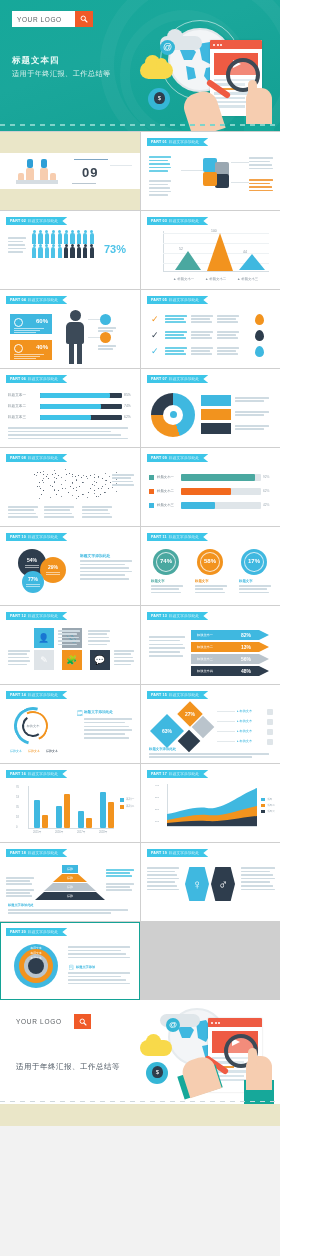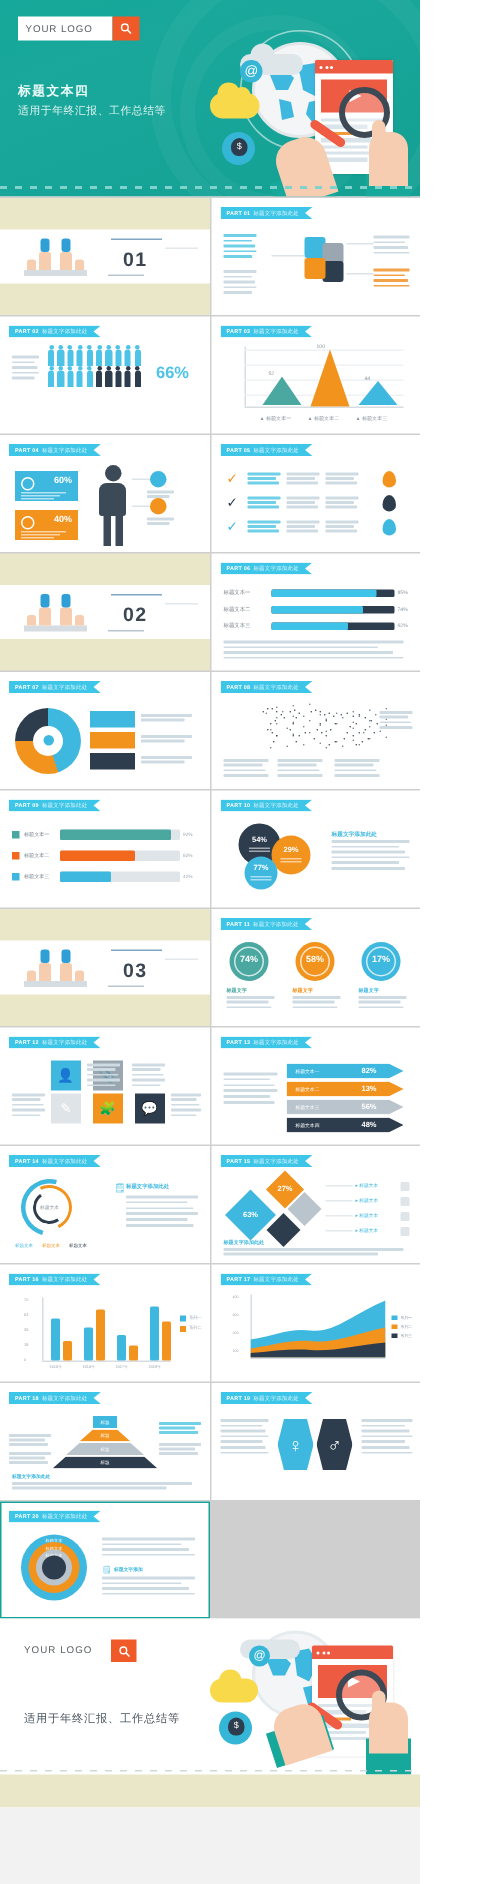--- a/index.html
+++ b/index.html
@@ -270,21 +270,21 @@
         <div class="band"></div>
         <div class="divider-people">
           <div class="dp-base"></div>
           <div class="dp-body" style="left: 10px;"></div>
           <div class="dp-head" style="left: 11.2px; bottom: 16px;"></div>
           <div class="dp-body" style="left: 24px;"></div>
           <div class="dp-head" style="left: 25.2px; bottom: 16px;"></div>
           <div style="position: absolute; left: 2px; bottom: 4px; width: 6px; height: 7px; background: rgb(247, 205, 175); border-radius: 2px 2px 0px 0px;"></div>
           <div style="position: absolute; left: 34px; bottom: 4px; width: 6px; height: 7px; background: rgb(247, 205, 175); border-radius: 2px 2px 0px 0px;"></div>
         </div>
-        <div class="num">01</div>
+        <div class="num">09</div>
         <div class="dline" style="left: 74px; top: 27px; width: 34px; background: rgb(127, 166, 196);"></div>
         <div class="dline" style="left: 72px; top: 51px; width: 24px;"></div>
         <div class="dline" style="left: 110px; top: 33px; width: 22px; background: rgb(226, 232, 236);"></div>
       </div>
       <div class="slide">
         <div class="badge">
           <span class="b1">PART 01</span>
           <span class="b2">标题文字添加此处</span>
         </div>
         <div class="tblk" style="left: 8px; top: 24px; width: 22px;">
@@ -368,21 +368,21 @@
           <div style="position: absolute; left: 32.6px; top: 11.4px; width: 3px; height: 3px; border-radius: 50%; background: rgb(46, 61, 77);"></div>
           <div style="position: absolute; left: 38.4px; top: 14px; width: 4.2px; height: 11px; background: rgb(46, 61, 77); border-radius: 2px 2px 0px 0px;"></div>
           <div style="position: absolute; left: 39px; top: 11.4px; width: 3px; height: 3px; border-radius: 50%; background: rgb(46, 61, 77);"></div>
           <div style="position: absolute; left: 44.8px; top: 14px; width: 4.2px; height: 11px; background: rgb(46, 61, 77); border-radius: 2px 2px 0px 0px;"></div>
           <div style="position: absolute; left: 45.4px; top: 11.4px; width: 3px; height: 3px; border-radius: 50%; background: rgb(46, 61, 77);"></div>
           <div style="position: absolute; left: 51.2px; top: 14px; width: 4.2px; height: 11px; background: rgb(46, 61, 77); border-radius: 2px 2px 0px 0px;"></div>
           <div style="position: absolute; left: 51.8px; top: 11.4px; width: 3px; height: 3px; border-radius: 50%; background: rgb(46, 61, 77);"></div>
           <div style="position: absolute; left: 57.6px; top: 14px; width: 4.2px; height: 11px; background: rgb(46, 61, 77); border-radius: 2px 2px 0px 0px;"></div>
           <div style="position: absolute; left: 58.2px; top: 11.4px; width: 3px; height: 3px; border-radius: 50%; background: rgb(46, 61, 77);"></div>
         </div>
-        <div style="position: absolute; left: 104px; top: 32px; font-size: 11px; font-weight: bold; color: rgb(78, 195, 232);">66%</div>
+        <div style="position: absolute; left: 104px; top: 32px; font-size: 11px; font-weight: bold; color: rgb(78, 195, 232);">73%</div>
       </div>
       <div class="slide">
         <div class="badge">
           <span class="b1">PART 03</span>
           <span class="b2">标题文字添加此处</span>
         </div>
         <div class="axis" style="left: 22px; top: 20px; width: 1px; height: 40px;"></div>
         <div class="axis" style="left: 22px; top: 60px; width: 106px; height: 1px;"></div>
         <div class="axis" style="left: 22px; top: 22px; width: 106px; height: 0.5px; background: rgb(238, 242, 244);"></div>
         <div class="axis" style="left: 22px; top: 32px; width: 106px; height: 0.5px; background: rgb(238, 242, 244);"></div>
@@ -485,36 +485,20 @@
           <div class="tl " style="width: 100%; margin-bottom: 1.5px;"></div>
           <div class="tl " style="width: 86%; margin-bottom: 1.5px;"></div>
           <div class="tl " style="width: 94%; margin-bottom: 1.5px;"></div>
         </div>
         <div class="tblk" style="left: 76px; top: 57px; width: 22px;">
           <div class="tl " style="width: 100%; margin-bottom: 1.5px;"></div>
           <div class="tl " style="width: 86%; margin-bottom: 1.5px;"></div>
           <div class="tl " style="width: 94%; margin-bottom: 1.5px;"></div>
         </div>
         <div class="pin" style="left: 114px; top: 56px; width: 9px; height: 11px; background: rgb(63, 184, 224);"></div>
-      </div>
-      <div class="slide divider">
-        <div class="band"></div>
-        <div class="divider-people">
-          <div class="dp-base"></div>
-          <div class="dp-body" style="left: 10px;"></div>
-          <div class="dp-head" style="left: 11.2px; bottom: 16px;"></div>
-          <div class="dp-body" style="left: 24px;"></div>
-          <div class="dp-head" style="left: 25.2px; bottom: 16px;"></div>
-          <div style="position: absolute; left: 2px; bottom: 4px; width: 6px; height: 7px; background: rgb(247, 205, 175); border-radius: 2px 2px 0px 0px;"></div>
-          <div style="position: absolute; left: 34px; bottom: 4px; width: 6px; height: 7px; background: rgb(247, 205, 175); border-radius: 2px 2px 0px 0px;"></div>
-        </div>
-        <div class="num">02</div>
-        <div class="dline" style="left: 74px; top: 27px; width: 34px; background: rgb(127, 166, 196);"></div>
-        <div class="dline" style="left: 72px; top: 51px; width: 24px;"></div>
-        <div class="dline" style="left: 110px; top: 33px; width: 22px; background: rgb(226, 232, 236);"></div>
       </div>
       <div class="slide">
         <div class="badge">
           <span class="b1">PART 06</span>
           <span class="b2">标题文字添加此处</span>
         </div>
         <div style="position: absolute; left: 8px; top: 24px; font-size: 3.6px; color: rgb(122, 135, 144);">标题文本一</div>
         <div class="bar" style="left: 40px; top: 23.5px; width: 82px; height: 5px; background: rgb(46, 61, 77);"></div>
         <div class="bar" style="left: 40px; top: 23.5px; width: 69.7px; height: 5px; background: rgb(63, 195, 232);"></div>
         <div style="position: absolute; left: 124px; top: 24px; font-size: 3.4px; color: rgb(139, 151, 161);">85%</div>
@@ -806,36 +790,20 @@
         <div style="position: absolute; left: 80px; top: 26px; font-size: 3.8px; color: rgb(63, 184, 224); font-weight: bold;">标题文字添加此处</div>
         <div class="tblk" style="left: 80px; top: 33px; width: 52px;">
           <div class="tl " style="width: 100%; margin-bottom: 2px;"></div>
           <div class="tl " style="width: 86%; margin-bottom: 2px;"></div>
           <div class="tl " style="width: 94%; margin-bottom: 2px;"></div>
           <div class="tl " style="width: 100%; margin-bottom: 2px;"></div>
           <div class="tl " style="width: 86%; margin-bottom: 2px;"></div>
           <div class="tl " style="width: 94%; margin-bottom: 2px;"></div>
         </div>
       </div>
-      <div class="slide divider">
-        <div class="band"></div>
-        <div class="divider-people">
-          <div class="dp-base"></div>
-          <div class="dp-body" style="left: 10px;"></div>
-          <div class="dp-head" style="left: 11.2px; bottom: 16px;"></div>
-          <div class="dp-body" style="left: 24px;"></div>
-          <div class="dp-head" style="left: 25.2px; bottom: 16px;"></div>
-          <div style="position: absolute; left: 2px; bottom: 4px; width: 6px; height: 7px; background: rgb(247, 205, 175); border-radius: 2px 2px 0px 0px;"></div>
-          <div style="position: absolute; left: 34px; bottom: 4px; width: 6px; height: 7px; background: rgb(247, 205, 175); border-radius: 2px 2px 0px 0px;"></div>
-        </div>
-        <div class="num">03</div>
-        <div class="dline" style="left: 74px; top: 27px; width: 34px; background: rgb(127, 166, 196);"></div>
-        <div class="dline" style="left: 72px; top: 51px; width: 24px;"></div>
-        <div class="dline" style="left: 110px; top: 33px; width: 22px; background: rgb(226, 232, 236);"></div>
-      </div>
       <div class="slide">
         <div class="badge">
           <span class="b1">PART 11</span>
           <span class="b2">标题文字添加此处</span>
         </div>
         <div class="circ" style="left: 12px; top: 22px; width: 26px; height: 26px; background: rgb(74, 168, 160);"></div>
         <div class="circ" style="left: 15px; top: 25px; width: 20px; height: 20px; background: rgb(74, 168, 160); border: 1.4px solid rgba(255, 255, 255, 0.75);"></div>
         <div class="pct" style="left: 12px; top: 31px; width: 26px; font-size: 6px;">74%</div>
         <div style="position: absolute; left: 10px; top: 52px; font-size: 3.4px; color: rgb(74, 168, 160); font-weight: bold;">标题文字</div>
         <div class="tblk" style="left: 10px; top: 58px; width: 32px;">

